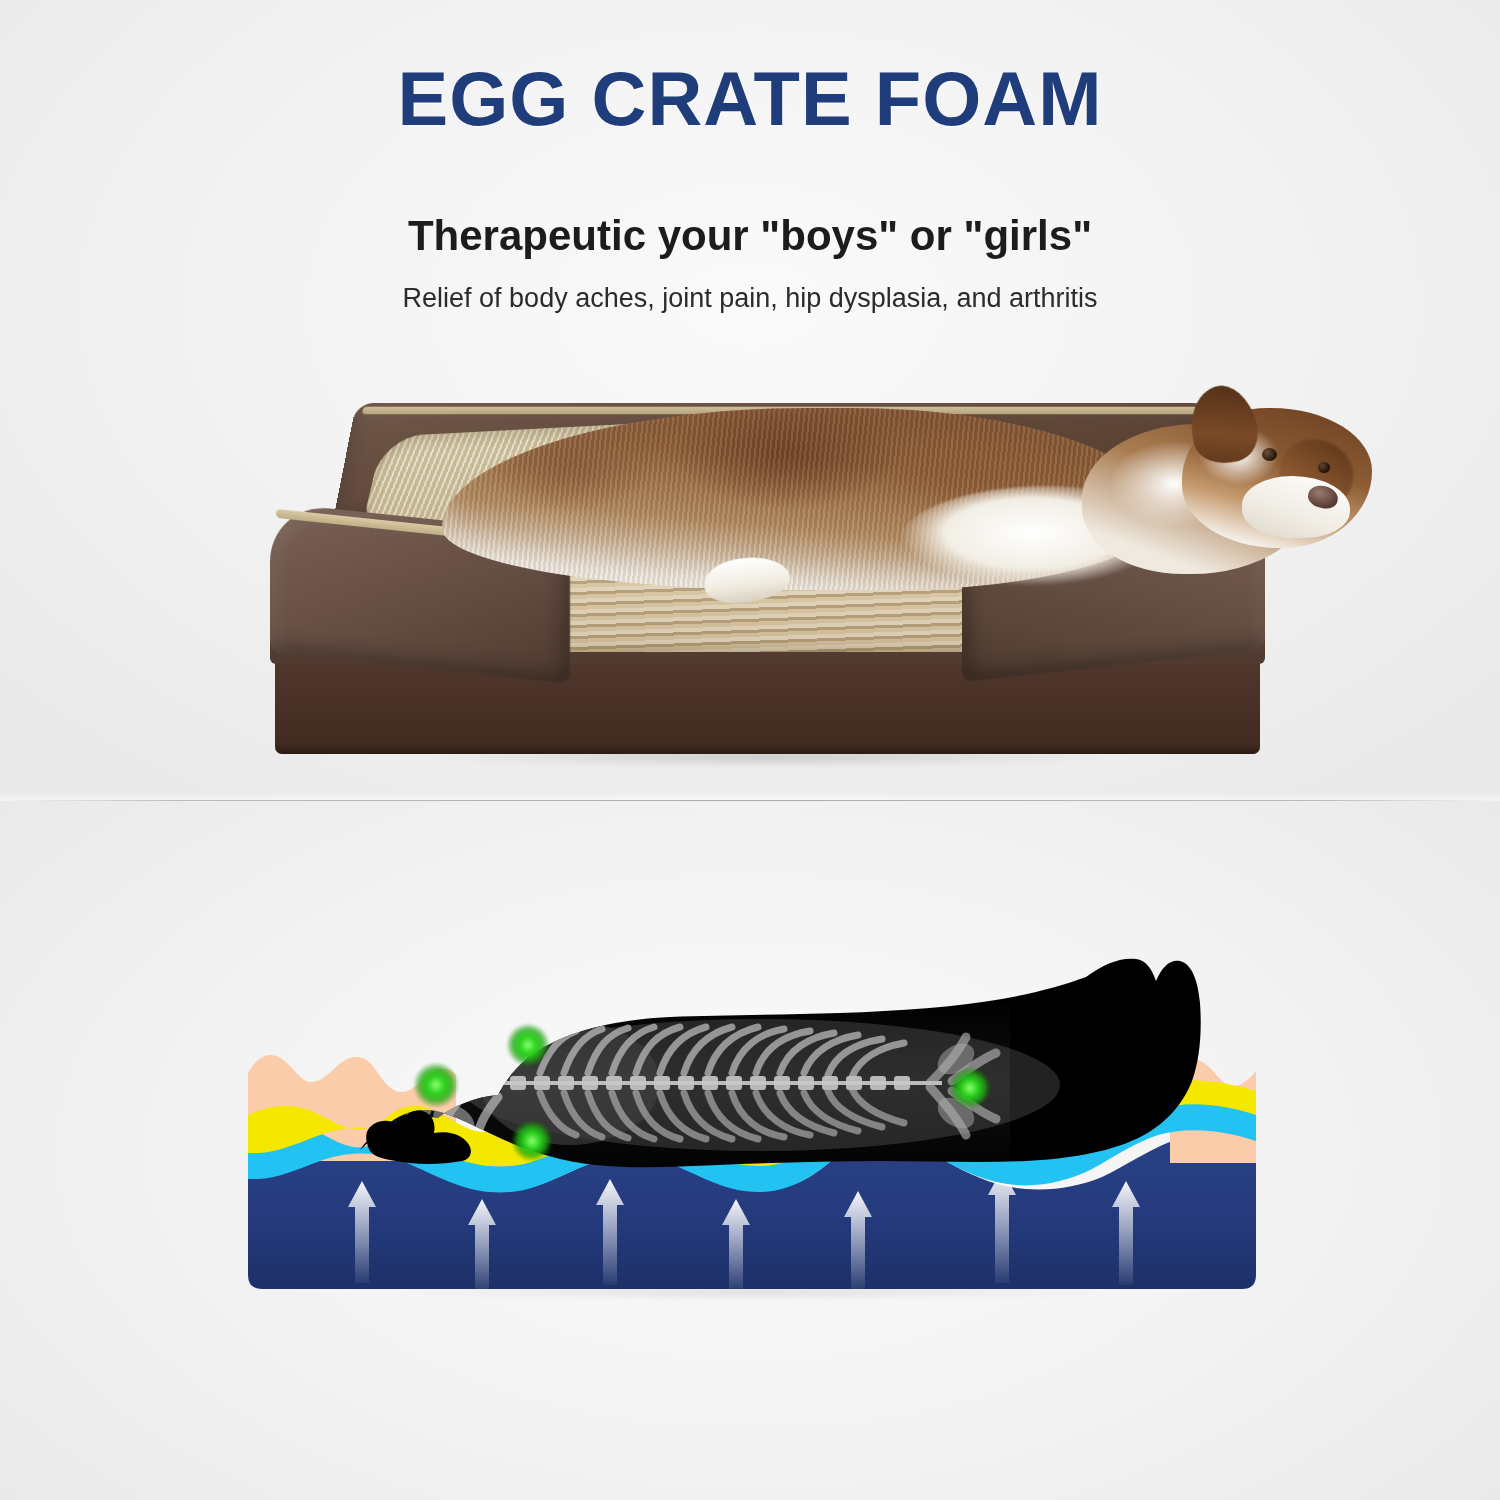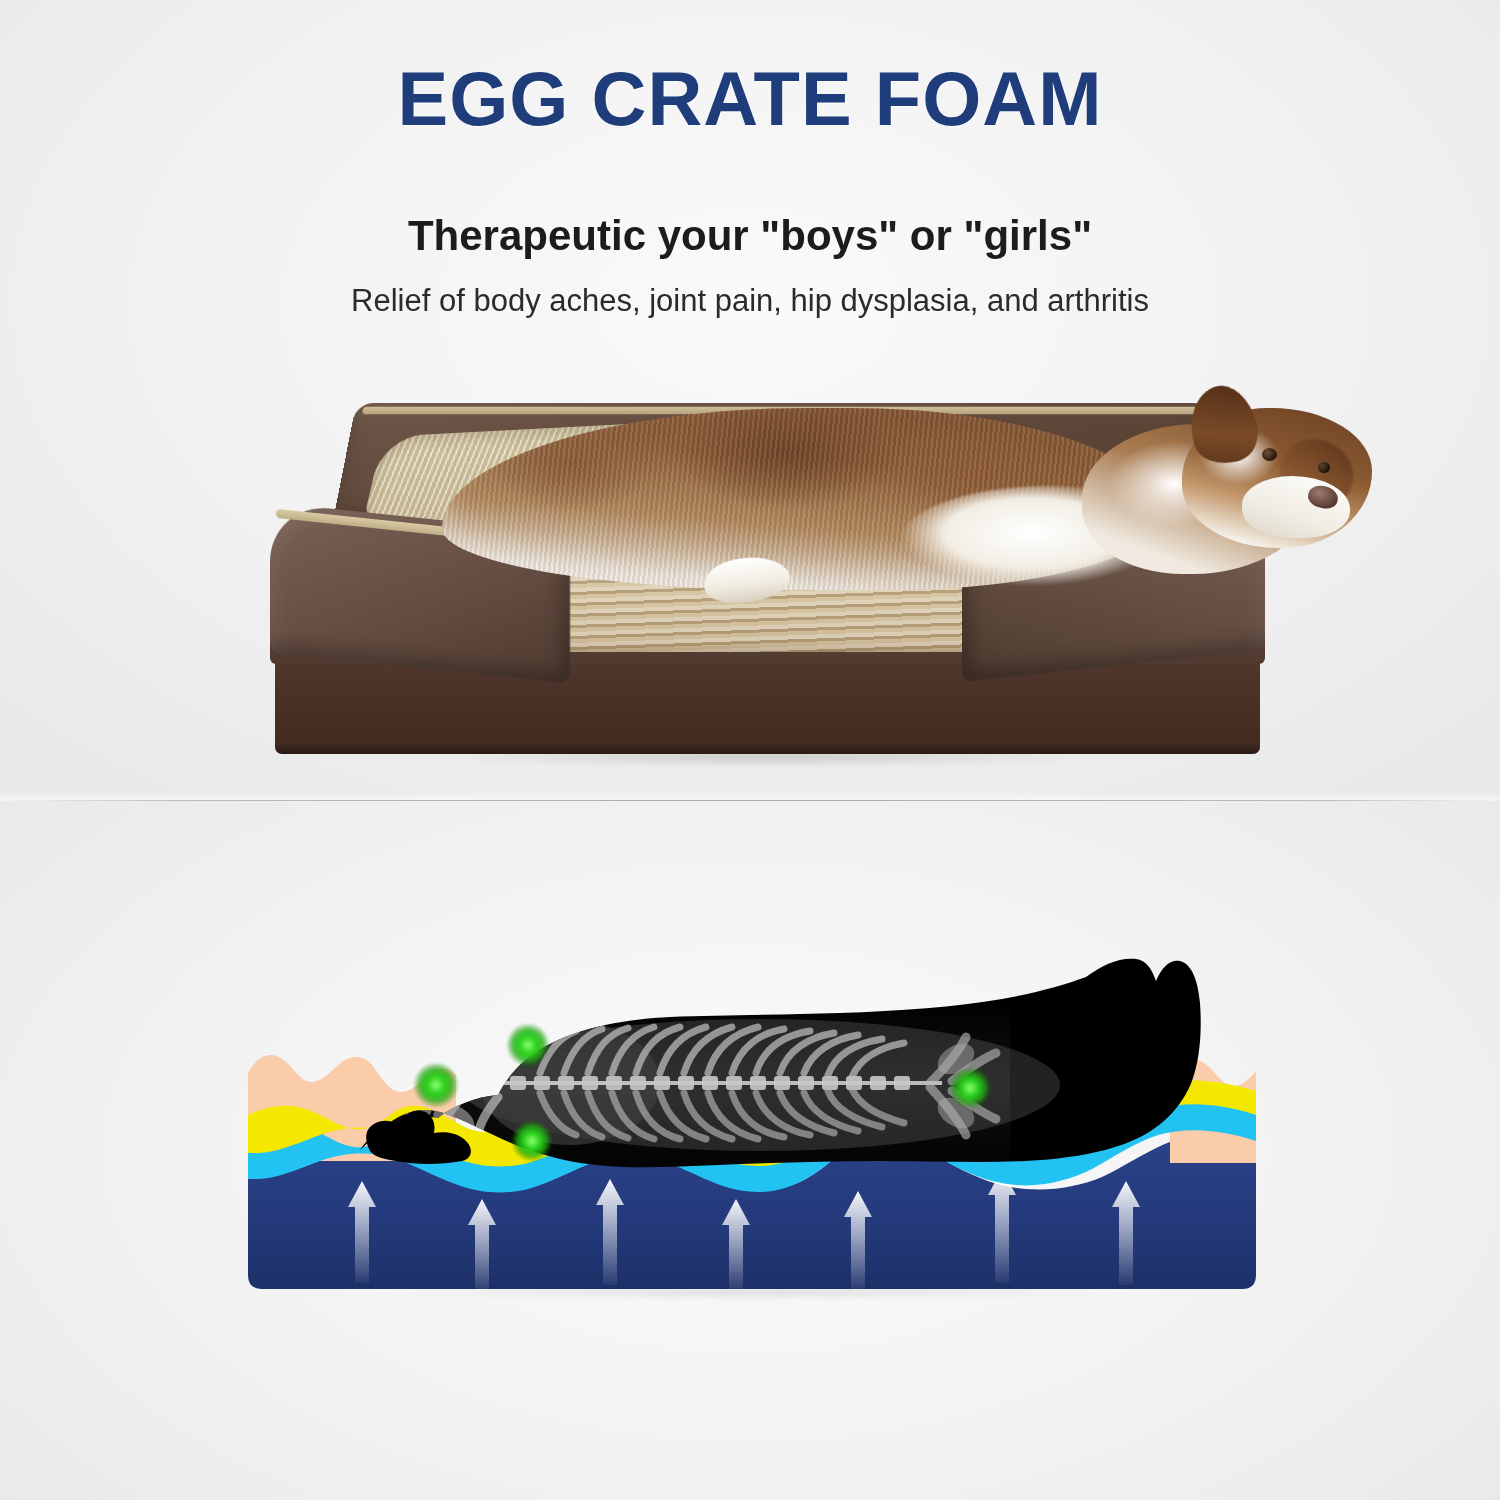--- a/index.html
+++ b/index.html
@@ -24,21 +24,21 @@
     font-size:76px;font-weight:bold;letter-spacing:1px;
     color:#1f3d7a;
     text-shadow:1px 1px 0 rgba(255,255,255,.8);
   }
   .subtitle{
     position:absolute;left:0;top:212px;width:1500px;text-align:center;
     font-size:42px;font-weight:bold;color:#1c1c1c;
   }
   .tagline{
     position:absolute;left:0;top:283px;width:1500px;text-align:center;
-    font-size:31px;font-weight:normal;color:#2b2b2b;
+    font-size:27px;font-weight:normal;color:#2b2b2b;
   }
 
   
   .bed{position:absolute;left:262px;top:392px;width:1010px;height:375px;}
 
   .bed-shadow{
     position:absolute;left:30px;top:352px;width:950px;height:26px;
     background:radial-gradient(ellipse 470px 13px at 50% 50%, rgba(120,118,116,.33) 0%, rgba(120,118,116,0) 72%);
     filter:blur(3px);
   }

